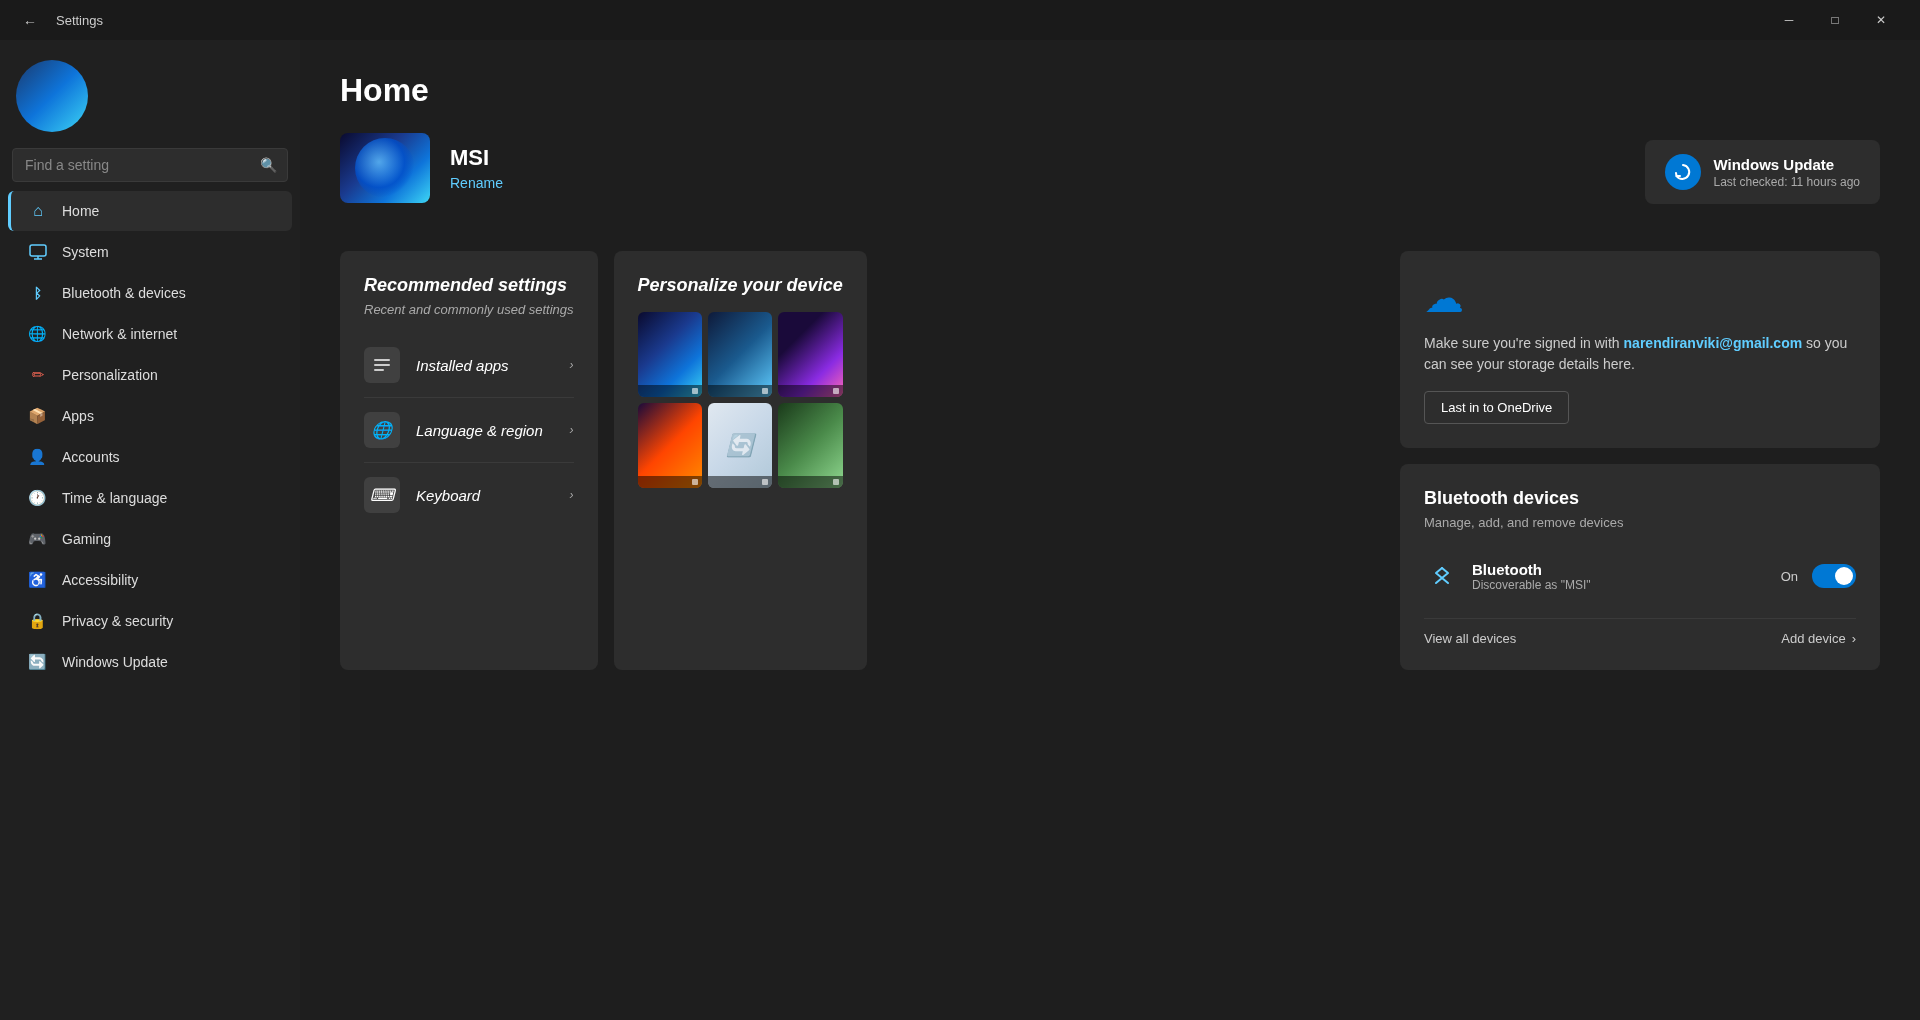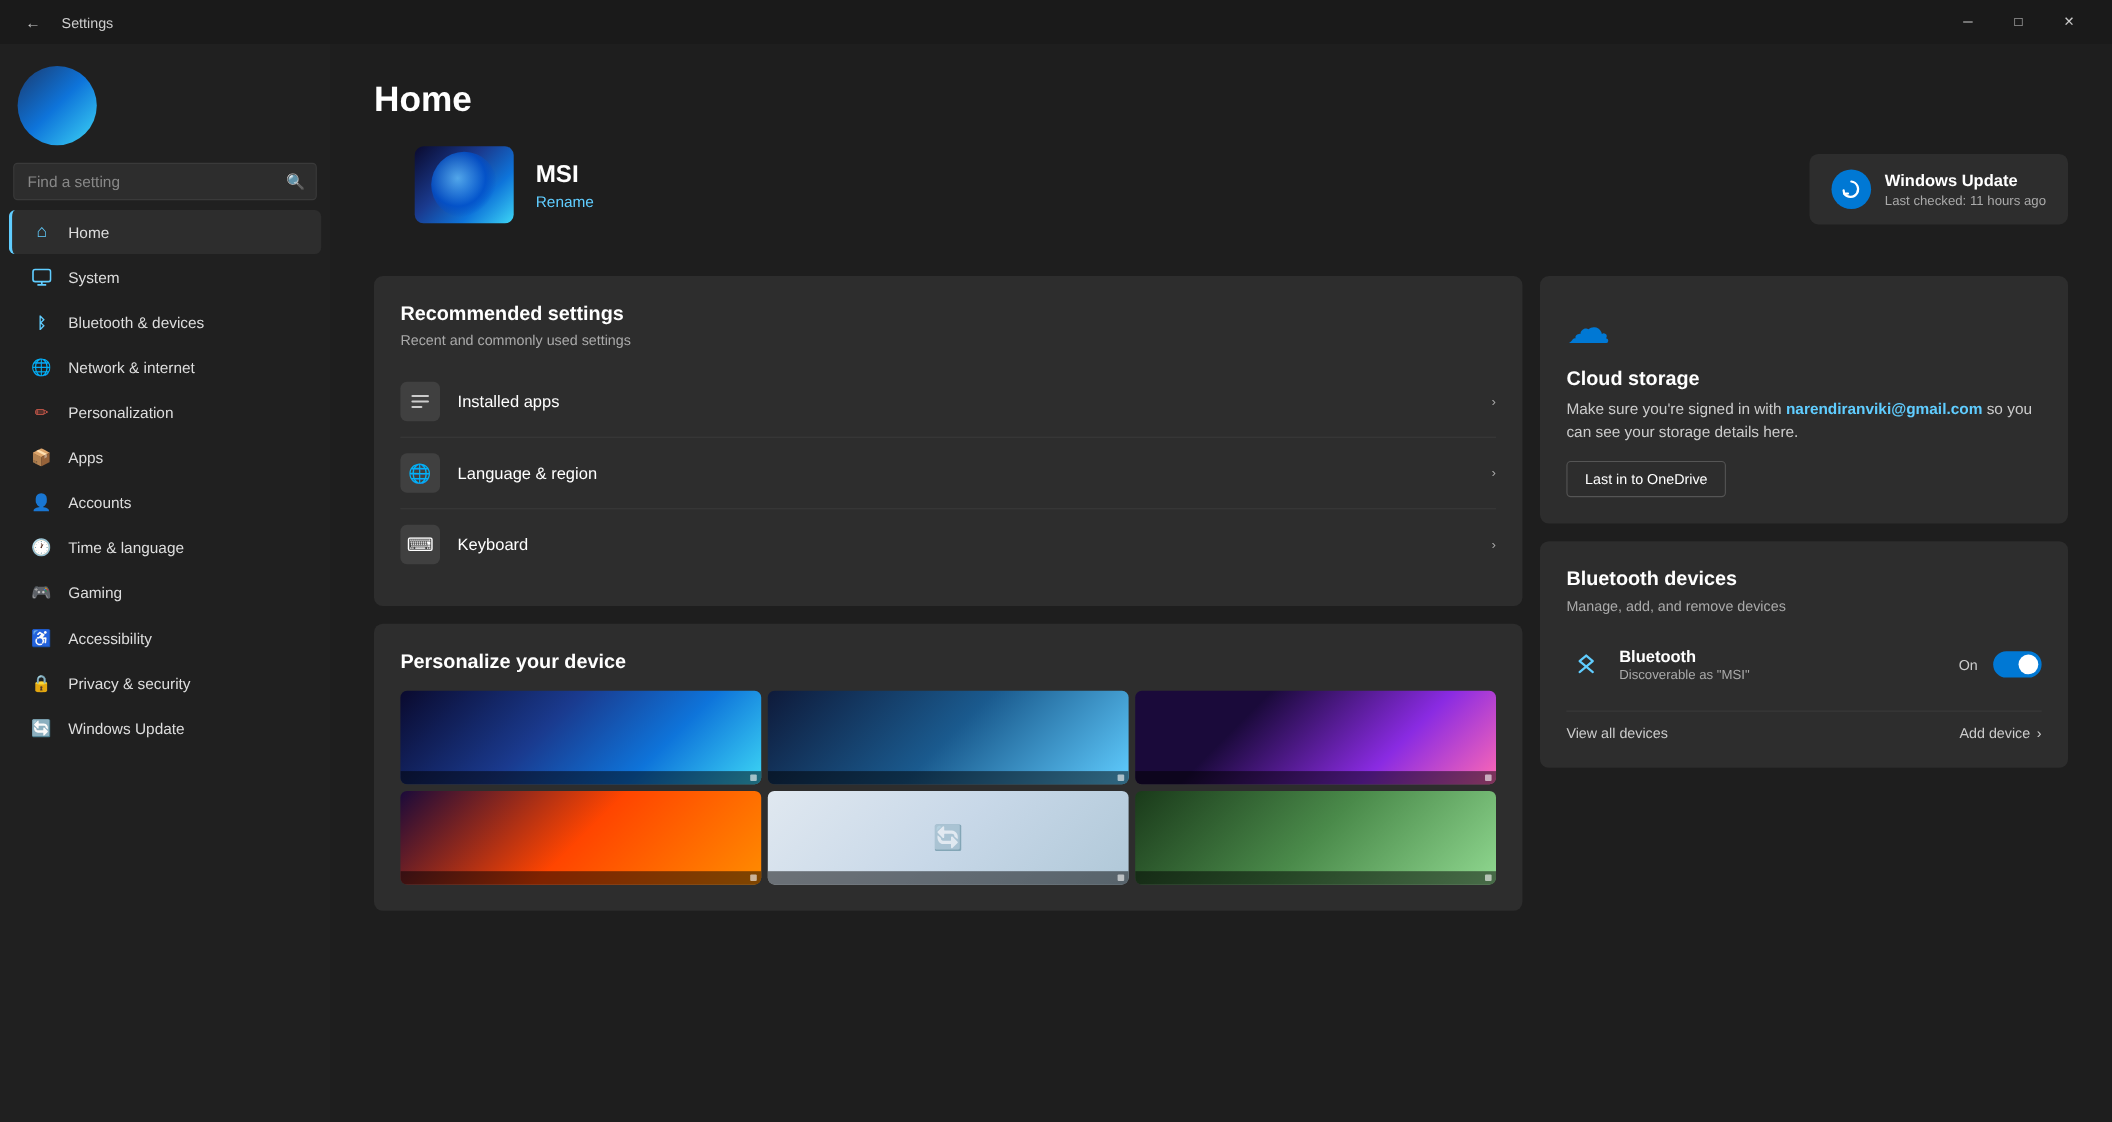--- a/index.html
+++ b/index.html
@@ -171,21 +171,21 @@
     .device-name { font-size: 22px; font-weight: 600; }
     .device-model { font-size: 14px; color: #aaa; margin-top: 2px; }
     .device-rename { color: #60cdff; font-size: 14px; cursor: pointer; margin-top: 4px; }
 
     
     .main-grid {
       display: grid;
       grid-template-columns: 1fr 480px;
       gap: 16px;
     }
-    .left-col { display: flex; flex-direction: column; gap: 16px; }
+    .left-col { display: flex; flex-direction: row; gap: 16px; font-style: italic; }
     .right-col { display: flex; flex-direction: column; gap: 16px; }
 
     
     .card {
       background: #2d2d2d;
       border-radius: 8px;
       padding: 24px;
     }
     .card-title { font-size: 18px; font-weight: 600; margin-bottom: 6px; }
     .card-subtitle { font-size: 13px; color: #aaa; margin-bottom: 16px; }
@@ -445,21 +445,21 @@
       <div class="nav-item">
         <span class="nav-icon" style="color:#60cdff; font-size:15px;">🔄</span>
         <span>Windows Update</span>
       </div>
     </nav>
   </div>
 
   <div class="content">
     <h1 class="page-title">Home</h1>
 
-    <div style="display:flex; align-items:center; gap:24px; margin-bottom:24px;margin-left:37px;">
+    <div style="display:flex; align-items:center; gap:24px; margin-bottom:24px;">
       <div class="device-card" style="flex:1;">
         <div class="device-logo"></div>
         <div class="device-info">
           <div class="device-name">MSI</div>
           <div class="device-rename">Rename</div>
         </div>
       </div>
       <div class="update-chip">
         <div class="update-icon">
           <svg width="20" height="20" viewBox="0 0 20 20" fill="none">
@@ -543,21 +543,20 @@
             </div>
           </div>
         </div>
 
       </div>
 
       <div class="right-col">
 
         <div class="card">
           <div class="cloud-icon">☁</div>
-          <div class="card-title">Cloud storage</div>
           <div class="cloud-text">
             <span>Make sure you're signed in with</span>
             <strong>narendiranviki@gmail.com</strong>
             <span>so you can see your storage details here.</span>
           </div>
           <button class="btn-primary">Last in to OneDrive</button>
         </div>
 
         <div class="card">
           <div class="card-title">Bluetooth devices</div>

